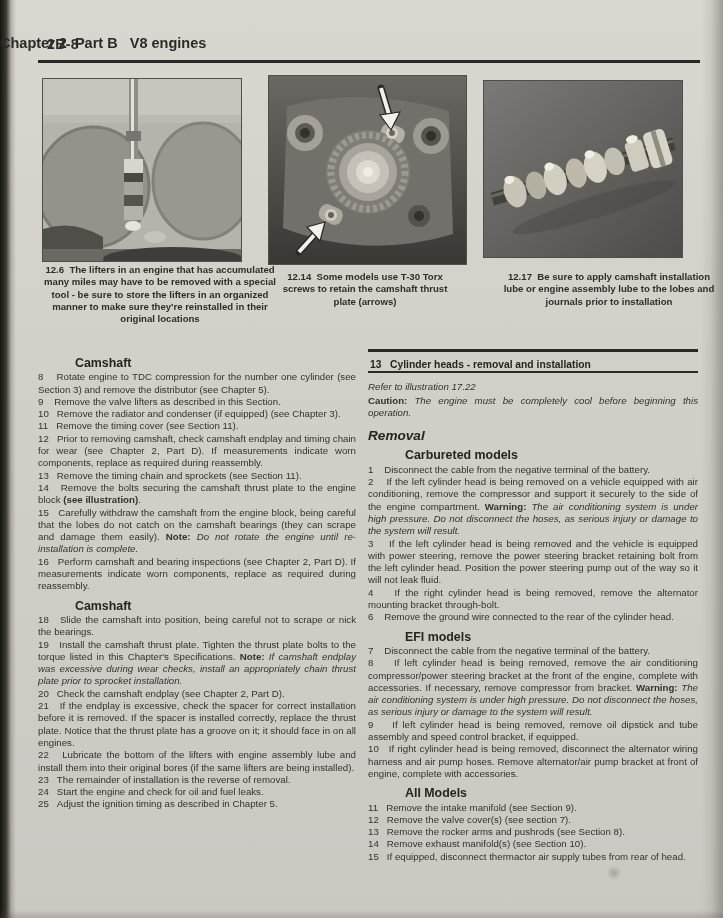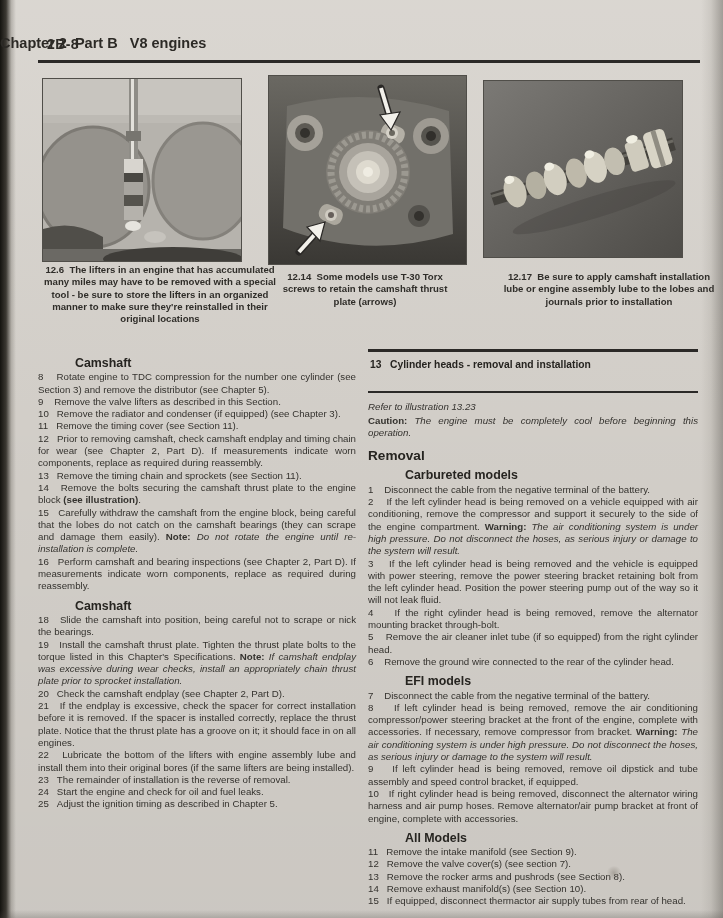--- a/index.html
+++ b/index.html
@@ -45,25 +45,25 @@
   .photo svg { display:block; }
   .caption {
     position:absolute; font-size:9.6px; font-weight:700; line-height:12.3px;
     text-align:center; color:#2f2d29;
   }
   .col { position:absolute; font-size:9.7px; line-height:12.3px; }
   .col-left  { left:38px;  top:350px; width:318px; }
   .col-right { left:368px; top:349px; width:330px; }
   p.para { text-align: justify; }
   .h2 { font-size:12.4px; font-weight:700; margin:7px 0 2px; color:#262420;padding-left:37px; }
-  .h1i { font-size:13.6px; font-weight:700; margin:11px 0 1px; color:#262420; }
+  .h1i { font-size:13.6px; font-weight:700; font-style:italic; margin:11px 0 1px; color:#262420; }
   .secbox {
     border-top:3px solid var(--rule,#2b2927);
     border-bottom:2px solid var(--rule,#2b2927);
-    padding:7px 2px 20px 2px; margin-bottom:8px;
+    padding:7px 2px 0 2px; margin-bottom:8px;
     font-size:10.3px; font-weight:700; color:#262420;
   }
   .refer { font-style:italic; margin-bottom:1px; }
   .rt-b { font-weight:700; }
   .rt-i { font-style:italic; }
   .smudge {
     position:absolute; left:606px; top:866px; width:16px; height:14px; border-radius:50%;
     background: radial-gradient(circle, rgba(110,104,92,0.38) 0%, rgba(110,104,92,0) 70%);
   }
 </style>
@@ -199,29 +199,28 @@
     <p class="para"><span>20&nbsp;&nbsp;&nbsp;Check the camshaft endplay (see Chapter 2, Part D).</span></p>
     <p class="para"><span>21&nbsp;&nbsp;&nbsp;If the endplay is excessive, check the spacer for correct installation before it is removed. If the spacer is installed correctly, replace the thrust plate. Notice that the thrust plate has a groove on it; it should face in on all engines.</span></p>
     <p class="para"><span>22&nbsp;&nbsp;&nbsp;Lubricate the bottom of the lifters with engine assembly lube and install them into their original bores (if the same lifters are being installed).</span></p>
     <p class="para"><span>23&nbsp;&nbsp;&nbsp;The remainder of installation is the reverse of removal.</span></p>
     <p class="para"><span>24&nbsp;&nbsp;&nbsp;Start the engine and check for oil and fuel leaks.</span></p>
     <p class="para"><span>25&nbsp;&nbsp;&nbsp;Adjust the ignition timing as described in Chapter 5.</span></p>
   </div>
 
   <div class="col col-right">
     <div class="secbox">13&nbsp;&nbsp;&nbsp;Cylinder heads - removal and installation</div>
-    <p class="refer">Refer to illustration 13.23</p>
+    <p class="refer">Refer to illustration 17.22</p>
     <p class="para"><span class="rt-b">Caution: </span><span class="rt-i">The engine must be completely cool before beginning this operation.</span></p>
     <div class="h1i">Removal</div>
     <div class="h2">Carbureted models</div>
     <p class="para"><span>1&nbsp;&nbsp;&nbsp;&nbsp;Disconnect the cable from the negative terminal of the battery.</span></p>
     <p class="para"><span>2&nbsp;&nbsp;&nbsp;&nbsp;If the left cylinder head is being removed on a vehicle equipped with air conditioning, remove the compressor and support it securely to the side of the engine compartment. </span><span class="rt-b">Warning: </span><span class="rt-i">The air conditioning system is under high pressure. Do not disconnect the hoses, as serious injury or damage to the system will result.</span></p>
     <p class="para"><span>3&nbsp;&nbsp;&nbsp;&nbsp;If the left cylinder head is being removed and the vehicle is equipped with power steering, remove the power steering bracket retaining bolt from the left cylinder head. Position the power steering pump out of the way so it will not leak fluid.</span></p>
     <p class="para"><span>4&nbsp;&nbsp;&nbsp;&nbsp;If the right cylinder head is being removed, remove the alternator mounting bracket through-bolt.</span></p>
-    <p class="para"><span>5&nbsp;&nbsp;&nbsp;&nbsp;Remove the air cleaner inlet tube (if so equipped) from the right cylinder head.</span></p>
     <p class="para"><span>6&nbsp;&nbsp;&nbsp;&nbsp;Remove the ground wire connected to the rear of the cylinder head.</span></p>
     <div class="h2">EFI models</div>
     <p class="para"><span>7&nbsp;&nbsp;&nbsp;&nbsp;Disconnect the cable from the negative terminal of the battery.</span></p>
     <p class="para"><span>8&nbsp;&nbsp;&nbsp;&nbsp;If left cylinder head is being removed, remove the air conditioning compressor/power steering bracket at the front of the engine, complete with accessories. If necessary, remove compressor from bracket. </span><span class="rt-b">Warning: </span><span class="rt-i">The air conditioning system is under high pressure. Do not disconnect the hoses, as serious injury or damage to the system will result.</span></p>
     <p class="para"><span>9&nbsp;&nbsp;&nbsp;&nbsp;If left cylinder head is being removed, remove oil dipstick and tube assembly and speed control bracket, if equipped.</span></p>
     <p class="para"><span>10&nbsp;&nbsp;&nbsp;If right cylinder head is being removed, disconnect the alternator wiring harness and air pump hoses. Remove alternator/air pump bracket at front of engine, complete with accessories.</span></p>
     <div class="h2">All Models</div>
     <p class="para"><span>11&nbsp;&nbsp;&nbsp;Remove the intake manifold (see Section 9).</span></p>
     <p class="para"><span>12&nbsp;&nbsp;&nbsp;Remove the valve cover(s) (see section 7).</span></p>
     <p class="para"><span>13&nbsp;&nbsp;&nbsp;Remove the rocker arms and pushrods (see Section 8).</span></p>

